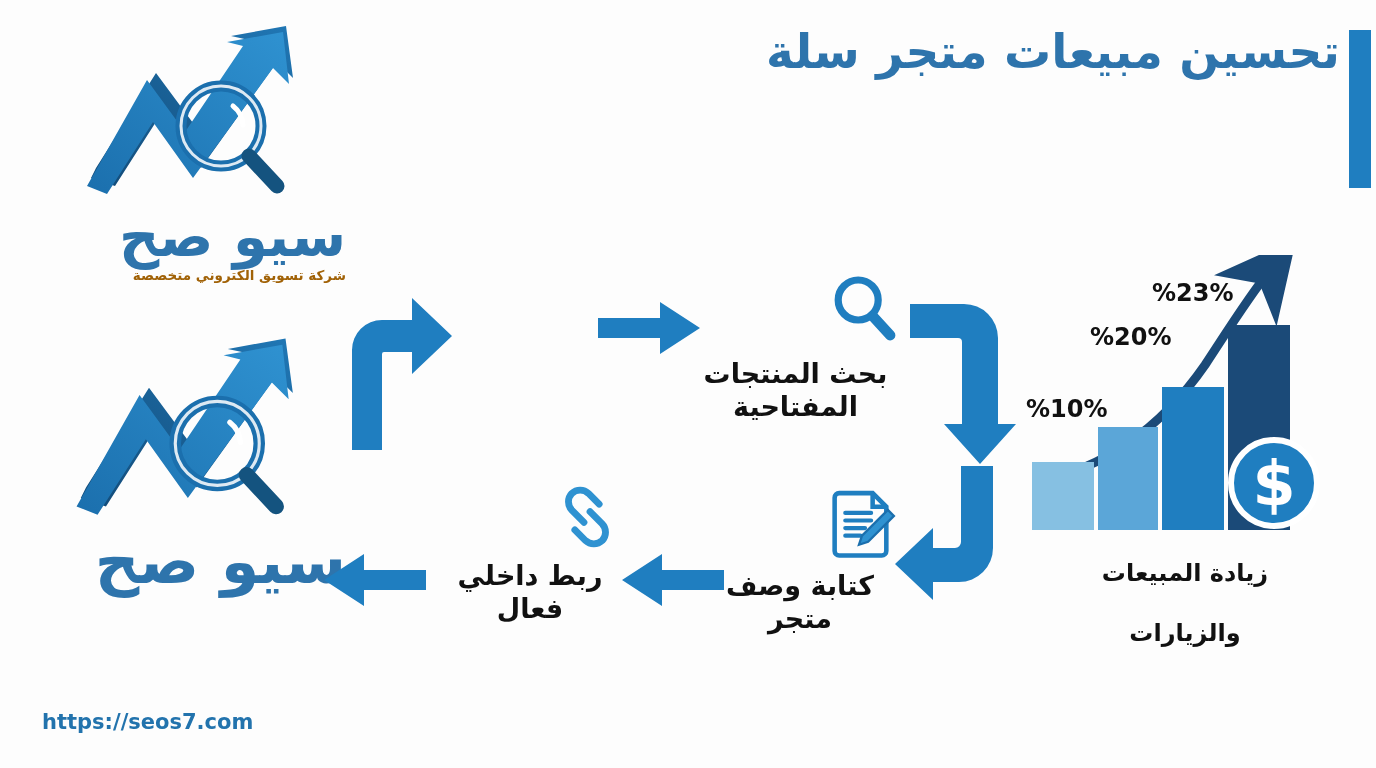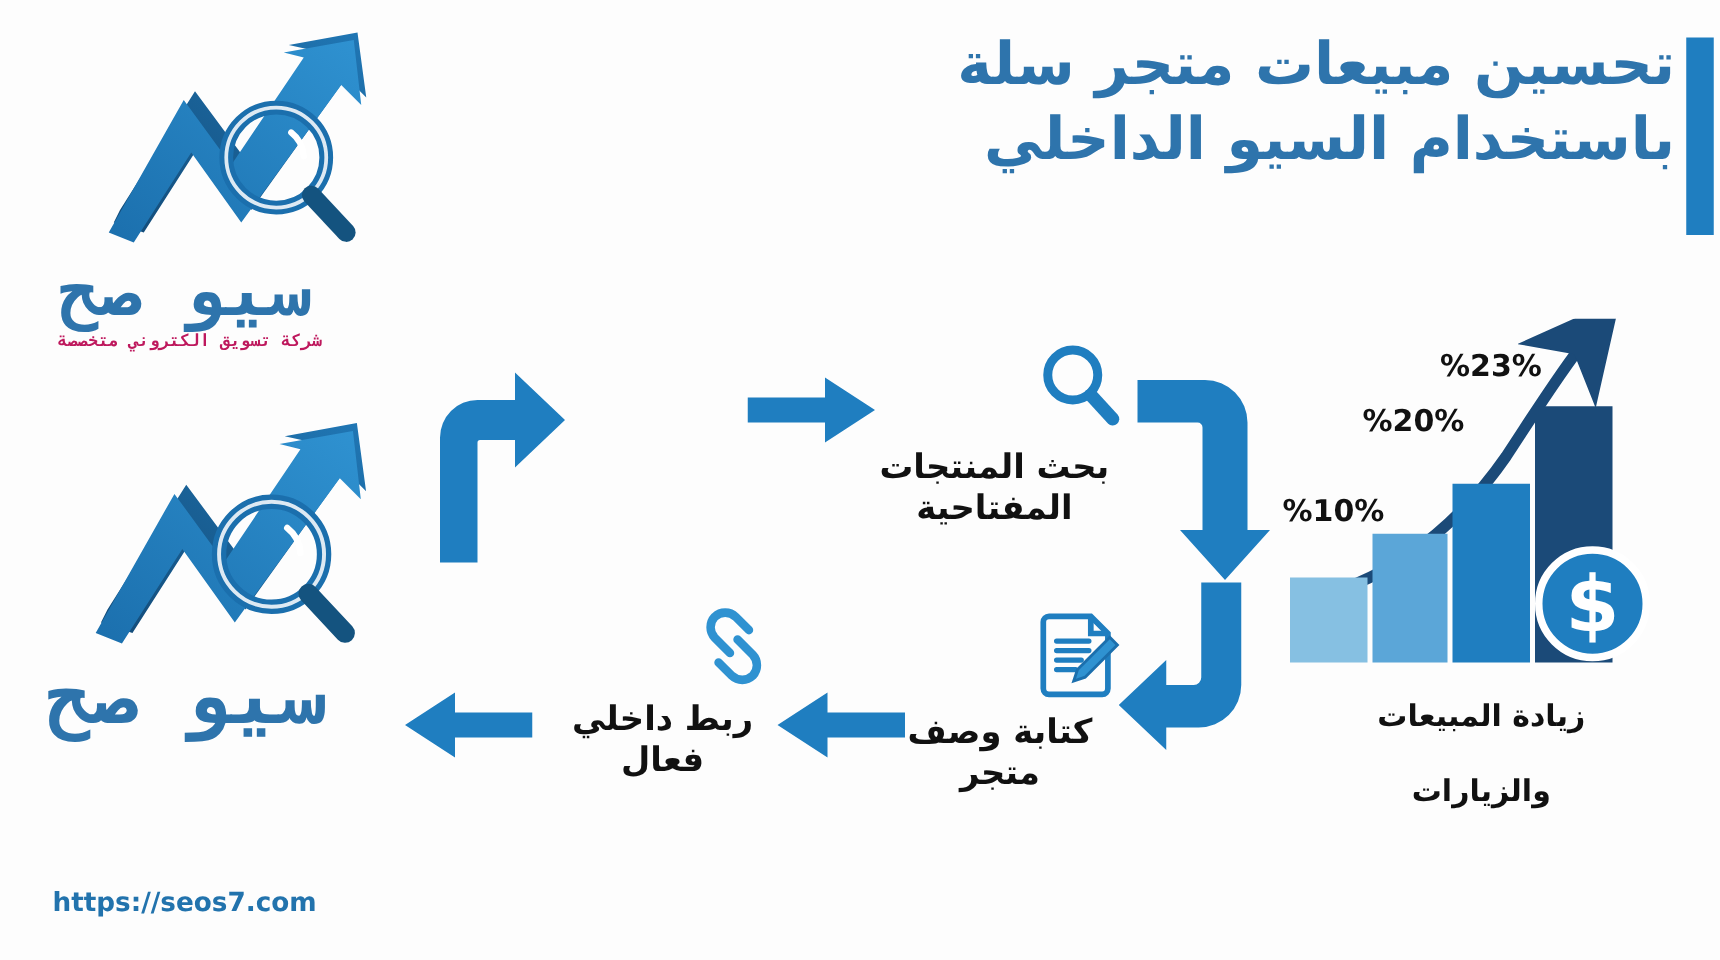--- a/index.html
+++ b/index.html
@@ -16,28 +16,28 @@
   #title-block{top:22px;left:640px;width:700px;text-align:right;direction:rtl;}
   #title-block .line{
     font-size:47px;font-weight:bold;color:#2e74ac;
     line-height:1.28;letter-spacing:-1px;white-space:nowrap;
   }
   #title-accent{
     top:30px;left:1349px;width:22px;height:158px;background:#1f7ec0;
   }
 
   
-  .logo-wrap{text-align:left;font-family:Liberation Mono, monospace;}
+  .logo-wrap{text-align:right;}
   .logo-mark{position:relative;margin:0 auto;}
   .logo-word{
     font-size:56px;font-weight:bold;color:#2e74ac;line-height:.9;
     margin-top:-6px;letter-spacing:1px;
   }
   .logo-tag{
-    font-size:13.5px;font-weight:bold;color:#be185d;line-height:1.35;margin-top:4px;
+    font-size:13.5px;font-weight:bold;color:#a16207;line-height:1.35;margin-top:4px;
   }
   #logo-top{top:18px;left:46px;width:300px;}
   #logo-top .logo-mark{width:230px;height:200px;}
   #logo-bottom{top:330px;left:36px;width:310px;}
   #logo-bottom .logo-mark{width:250px;height:210px;}
   #logo-bottom .logo-word{font-size:62px;}
 
   
   .node-label{
     font-size:27px;font-weight:bold;color:#111;line-height:1.22;
@@ -79,21 +79,20 @@
     font-size:21px;font-weight:bold;color:#2273ad;direction:ltr;
   }
 </style>
 </head>
 <body>
 
 <div class="stage">
 
   <div class="abs" id="title-block">
     <div class="line">تحسين مبيعات متجر سلة</div>
-    <div class="line">باستخدام السيو الداخلي</div>
   </div>
   <div class="abs" id="title-accent"></div>
 
   <div class="abs logo-wrap" id="logo-top">
     <div class="logo-mark">
       <svg viewBox="0 0 230 200" width="230" height="200">
         <defs>
           <linearGradient id="g1" x1="0" y1="1" x2="1" y2="0">
             <stop offset="0" stop-color="#1b6fad"></stop>
               <stop offset="1" stop-color="#2f92d1"></stop>

